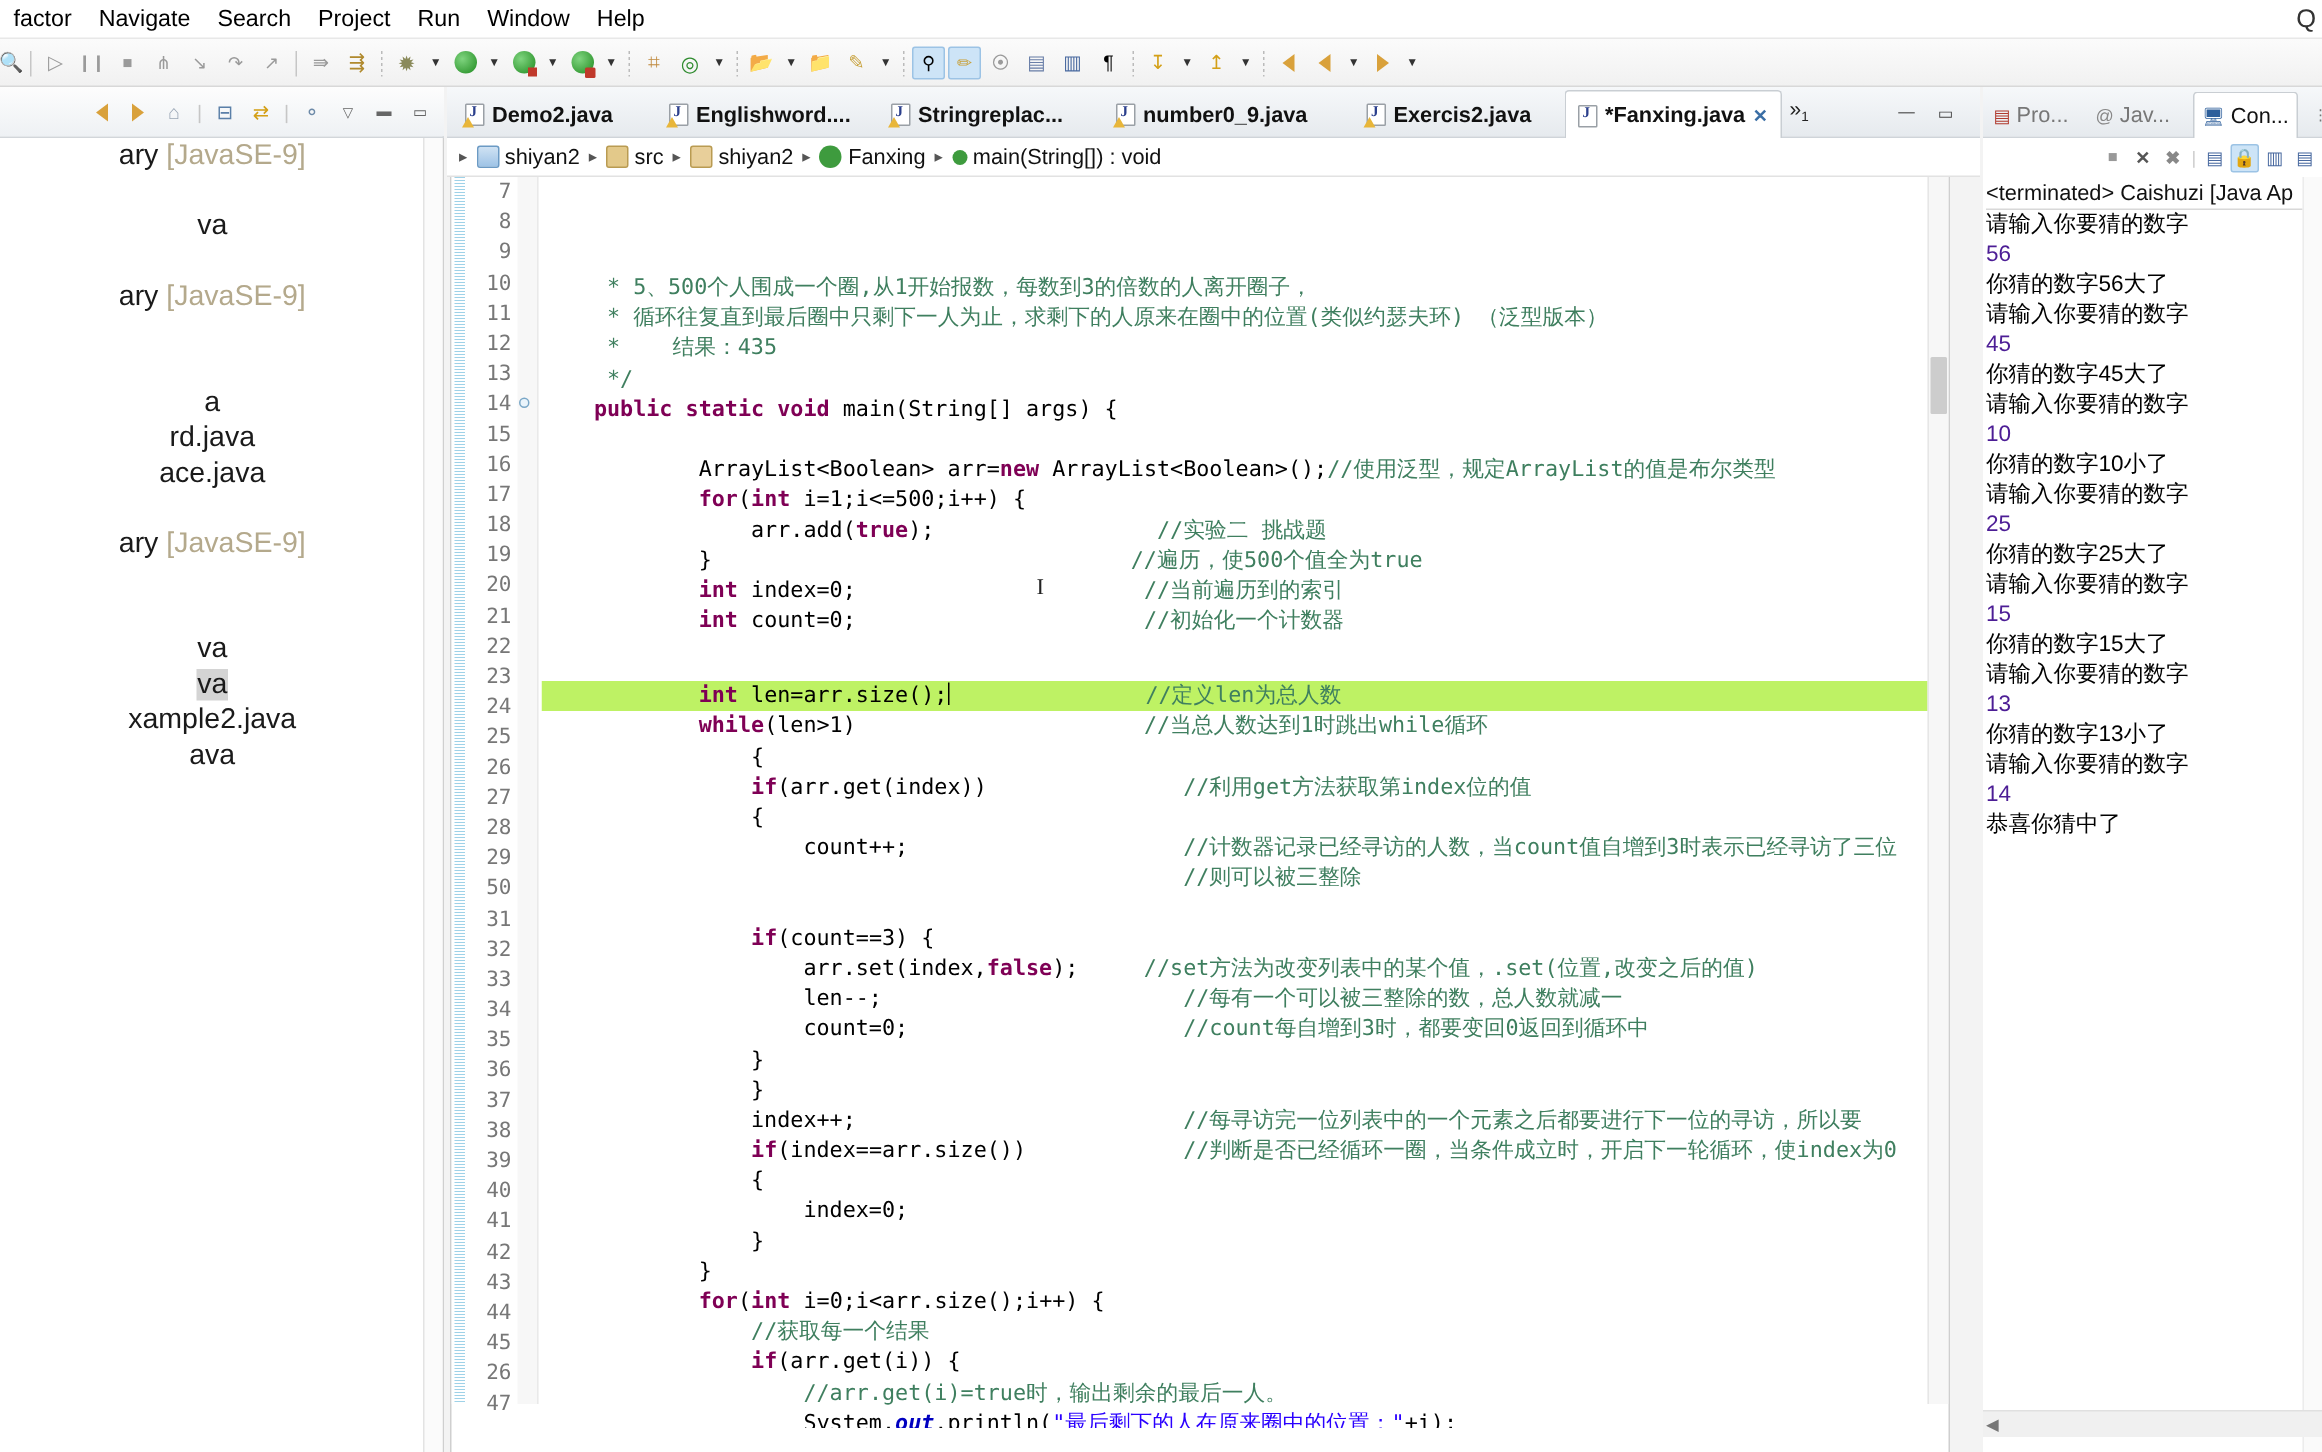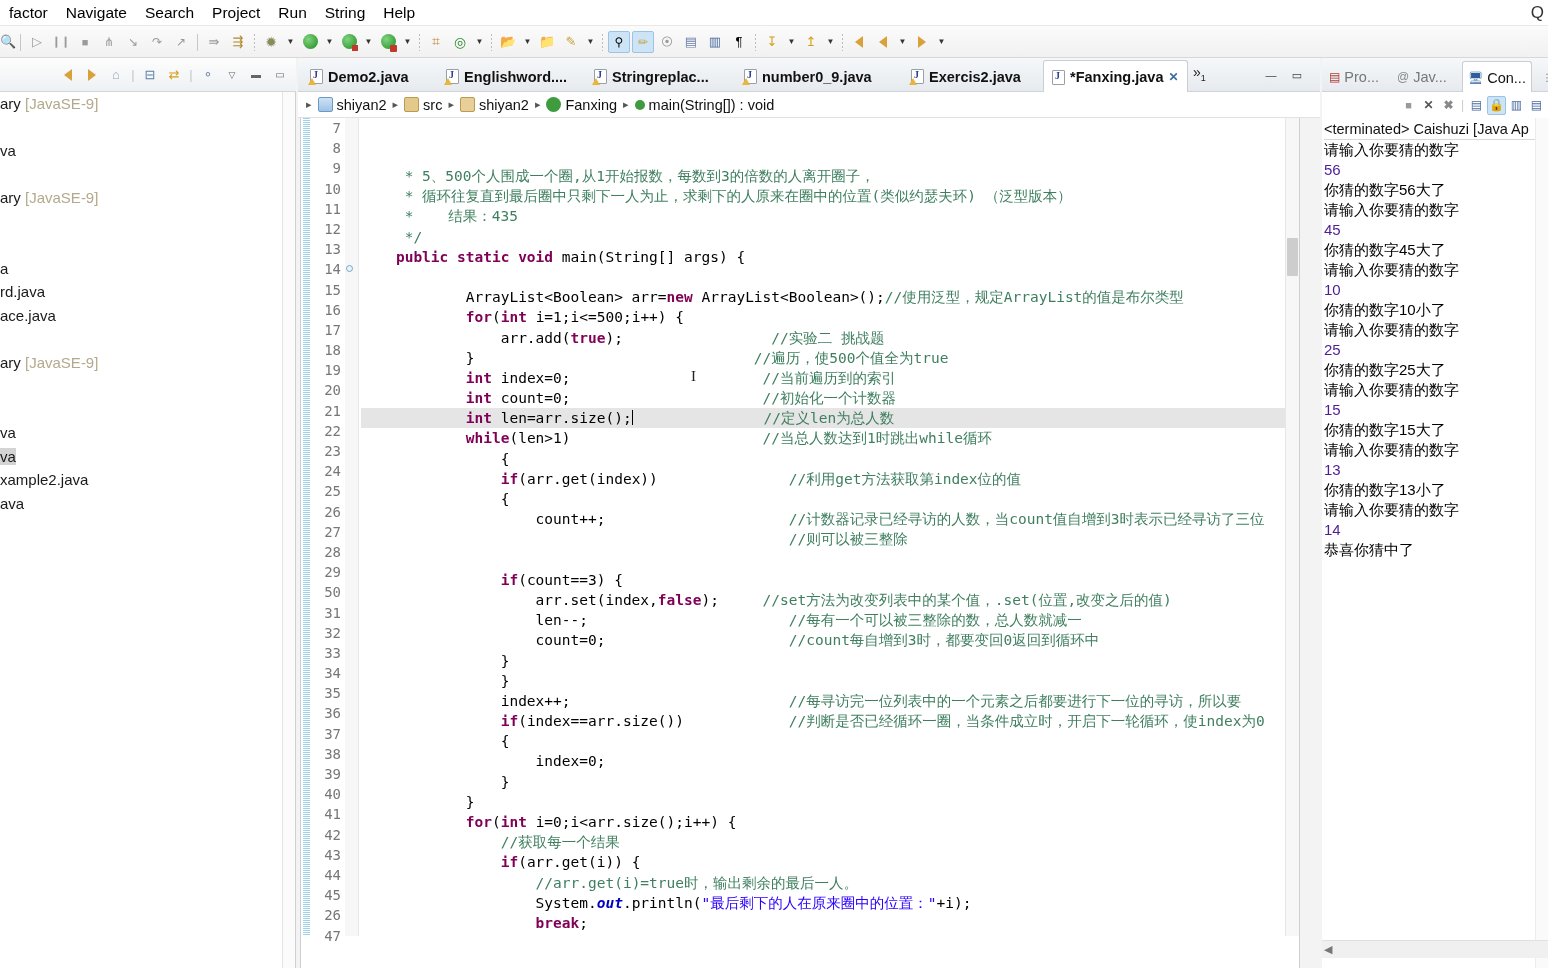--- a/index.html
+++ b/index.html
@@ -71,22 +71,22 @@
     display:flex; align-items:center; justify-content:flex-end;
     padding-right: 6px;
   }
   .left-tabbar .ic { width:20px;height:20px;margin-left:4px;display:flex;
     align-items:center;justify-content:center;font-size:13px;color:#666;}
   .tree {
     position:absolute; left:0; top:34px; width:283px; height:876px;
     overflow:hidden; background:#fff;
   }
   .tree-row {
-    height: 23.5px; line-height: 23.5px; font-size: 15px; color:#1a1a1a;
-    white-space: nowrap; padding-left: 0px;
+    height: 23.5px; line-height: 23.5px; font-size: 19px; color:#1a1a1a;
+    white-space: nowrap; padding-left: 0px; text-align: center;
   }
   .tree-row .dim { color:#b4a98c; }
   .tree-row.sel > span.nm { background:#d4d4d4; }
   .left-vscroll {
     position:absolute; right:0; top:34px; width:13px; height:876px;
     background:#fbfbfb; border-left:1px solid #e3e3e3;
   }
 
   
   .editor-area {
@@ -159,28 +159,28 @@
   .gutter {
     position:absolute; left:10px; top:0; width:34px; height:818px;
     background:#ffffff;
   }
   .ln {
     height:20.2px; line-height:20.2px; text-align:right; padding-right:4px;
     font-family:"DejaVu Sans Mono","Liberation Mono",monospace;
     font-size:14px; color:#777;
   }
   .code {
-    position:absolute; left:60px; top:0; width:925px; height:818px;
+    position:absolute; left:60px; top:16px; width:925px; height:818px;
     overflow:hidden;
     font-family:"DejaVu Sans Mono","Liberation Mono",monospace;
     font-size:14.5px;
     white-space:pre;
   }
   .cl { height:20.2px; line-height:20.2px; position:relative; }
-  .cl.hl { background:#e5e5e5; }
+  .cl.hl { background:#bef264;margin-top:30px; }
   .kw  { color:#7f0055; font-weight:bold; }
   .cm  { color:#3f7f5f; }
   .st  { color:#2a00ff; }
   .fld { color:#0000c0; font-style:italic; font-weight:bold; }
   .caret-ins {
     display:inline-block; width:1px; height:15px; background:#000;
     vertical-align:-2px;
   }
   .mouse-caret {
     position:absolute; left:330px; top:250px; font-size:15px; color:#222;
@@ -254,21 +254,21 @@
 <body>
 
 <div id="app">
 
   <div class="menubar">
     <div class="menu-item">factor</div>
     <div class="menu-item">Navigate</div>
     <div class="menu-item">Search</div>
     <div class="menu-item">Project</div>
     <div class="menu-item">Run</div>
-    <div class="menu-item">String</div>
+    <div class="menu-item">Window</div>
     <div class="menu-item">Help</div>
     <div class="menubar-right">Q</div>
   </div>
 
   <div class="toolbar">
     <div class="tb tb-gray" style="width:14px">🔍</div>
     <div class="tb sep"></div>
     <div class="tb tb-gray">▷</div>
     <div class="tb tb-gray" style="font-size:11px">❙❙</div>
     <div class="tb tb-gray" style="font-size:11px">■</div>

